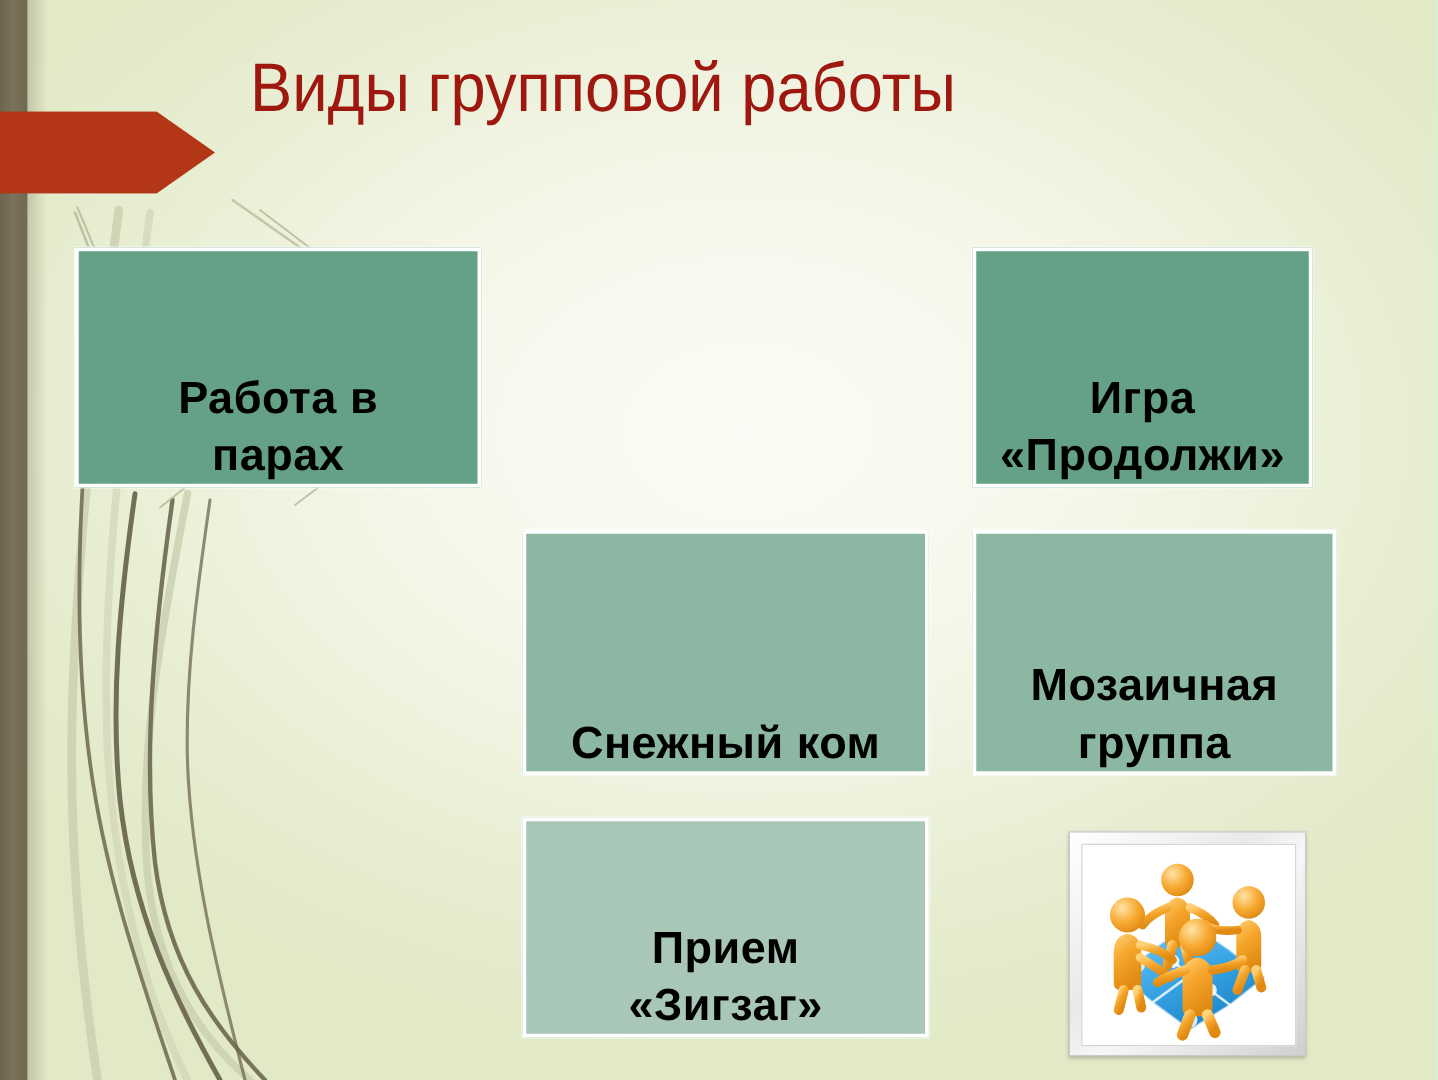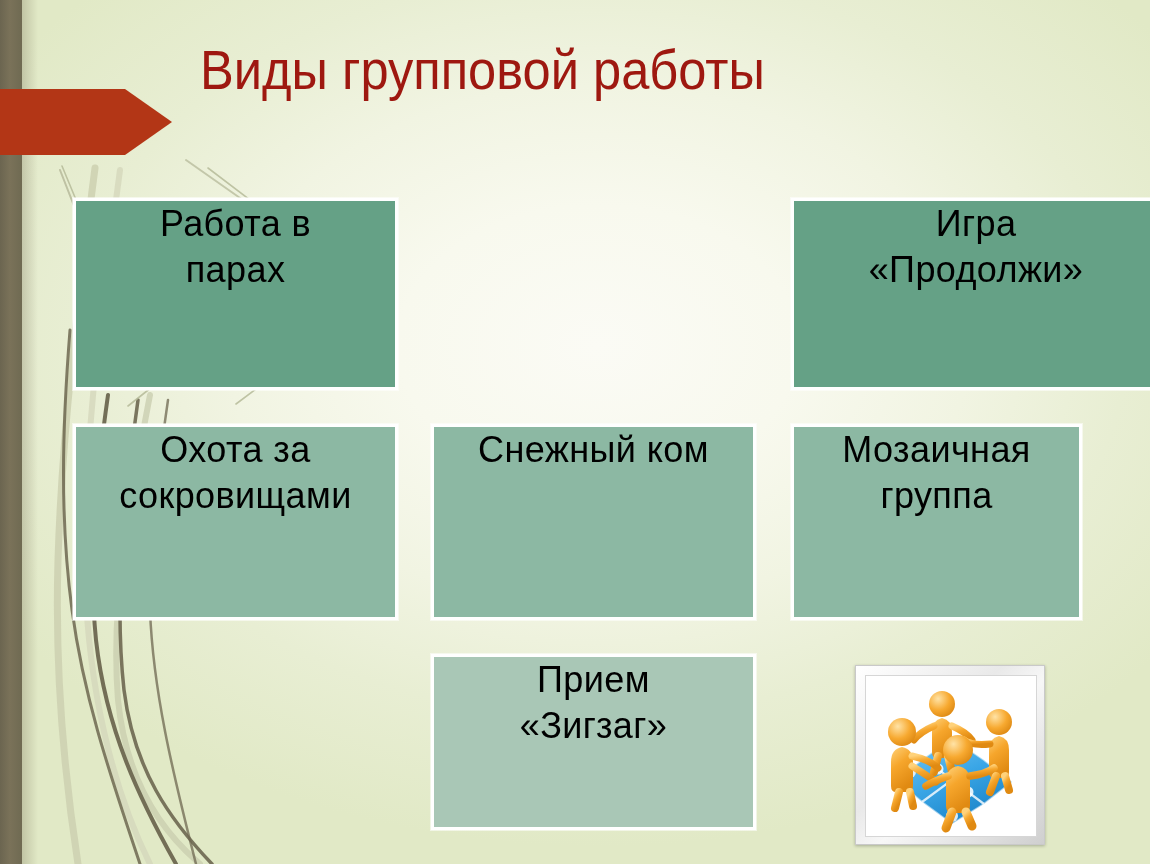--- a/index.html
+++ b/index.html
@@ -86,32 +86,31 @@
     height: 66px;
     background: #b33616;
     clip-path: polygon(0 0, 125px 0, 172px 50%, 125px 100%, 0 100%);
   }
 
   
   .box {
     position: absolute;
     box-sizing: border-box;
     display: flex;
-    align-items: flex-start;
+    align-items: flex-end;
     justify-content: center;
     text-align: center;
     color: #000000;
     font-family: "Liberation Sans", sans-serif;
     font-size: 36px;
-    font-weight: 400;
+    font-weight: 700;
     line-height: 1.28;
     letter-spacing: 0.4px;
     border: 3px solid #ffffff;
     box-shadow: 0 0 0 1px rgba(255,255,255,0.55);
-    margin-left: 13px;
   }
   .box .box-text { display: block; padding: 0 10px; }
 
   .tone-dark  { background: #65a186; }
   .tone-mid   { background: #8cb8a3; }
   .tone-light { background: #a9c7b6; }
 
   
   .clipart {
     position: absolute;
@@ -168,27 +167,24 @@
   <div class="bg-left-band"></div>
   <div class="bg-left-soft"></div>
 
   <div class="arrow-banner"></div>
 
   <div class="title">Виды групповой работы</div>
 
   <div class="box tone-dark" style="left:60px;  top:198px; width:325px; height:192px;">
     <span class="box-text">Работа в<br>парах</span>
   </div>
-  <div class="box tone-dark" style="left:778px; top:198px; width:370px; height:192px;">
+  <div class="box tone-dark" style="left:778px; top:198px; width:272px; height:192px;">
     <span class="box-text">Игра<br>«Продолжи»</span>
   </div>
 
-  <div class="box tone-mid" style="left:60px;  top:424px; width:325px; height:196px;">
-    <span class="box-text">Охота за<br>сокровищами</span>
-  </div>
   <div class="box tone-mid" style="left:418px; top:424px; width:325px; height:196px;">
     <span class="box-text">Снежный ком</span>
   </div>
   <div class="box tone-mid" style="left:778px; top:424px; width:291px; height:196px;">
     <span class="box-text">Мозаичная<br>группа</span>
   </div>
 
   <div class="box tone-light" style="left:418px; top:654px; width:325px; height:176px;">
     <span class="box-text">Прием<br>«Зигзаг»</span>
   </div>

